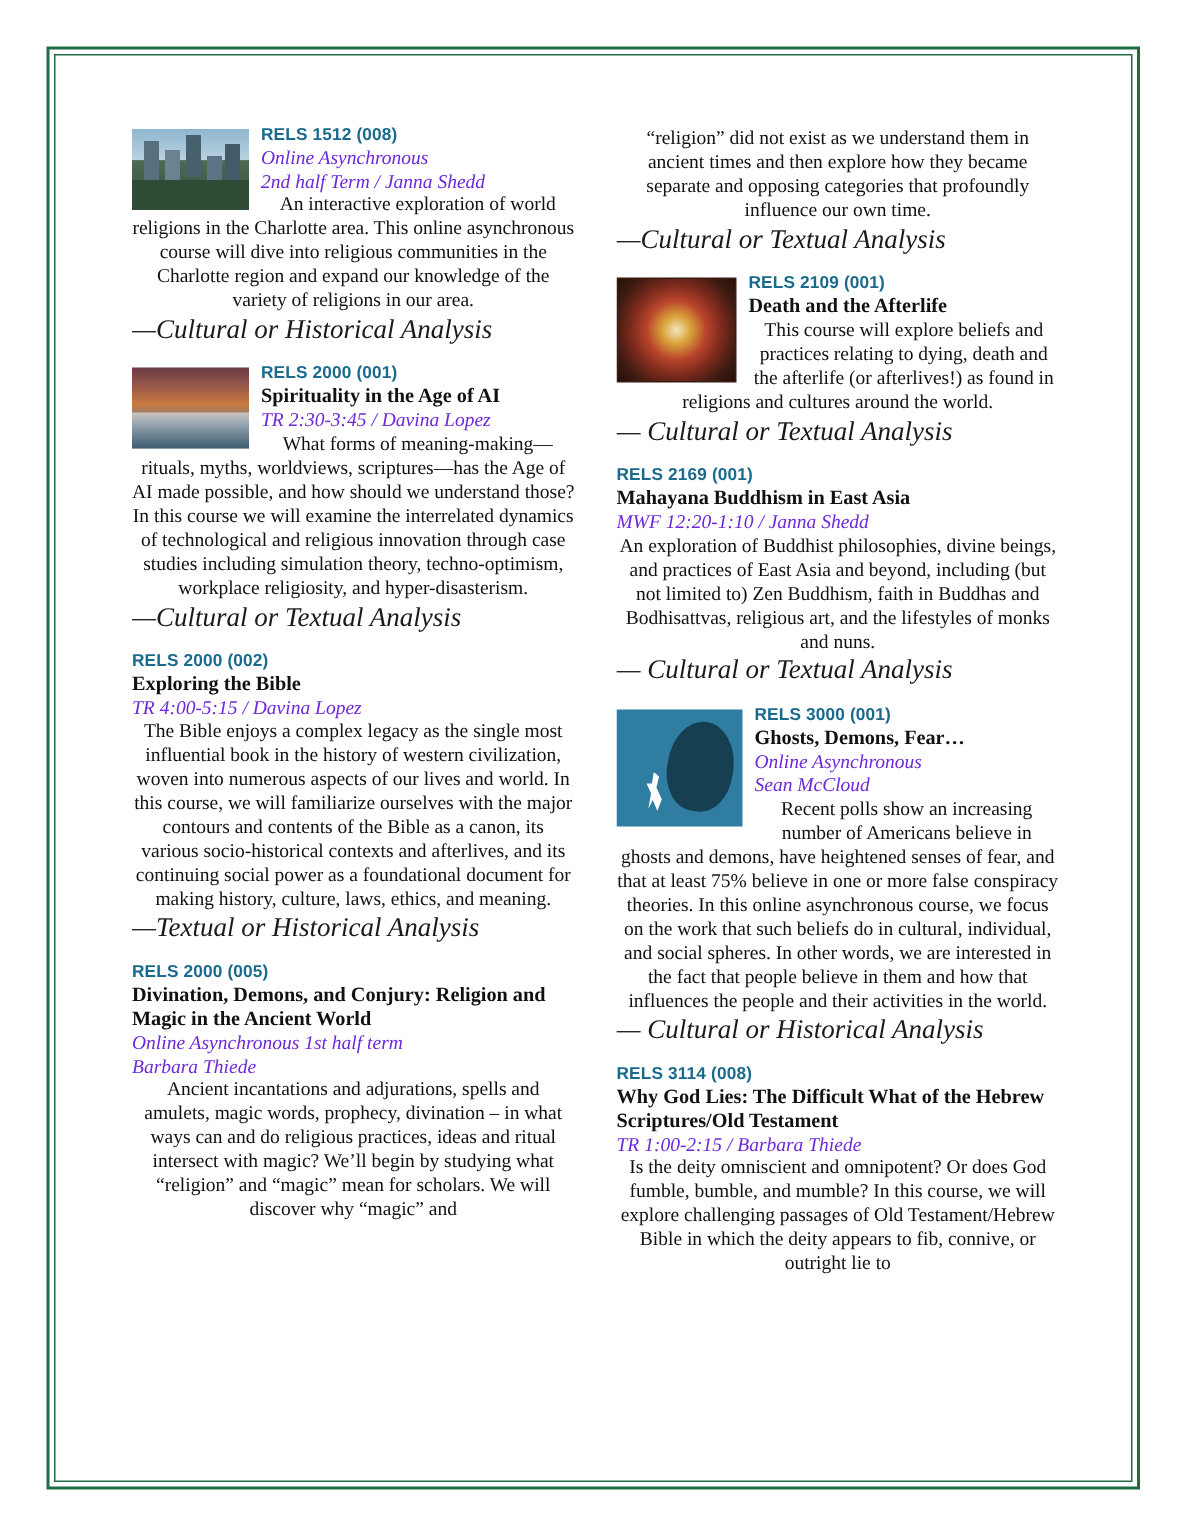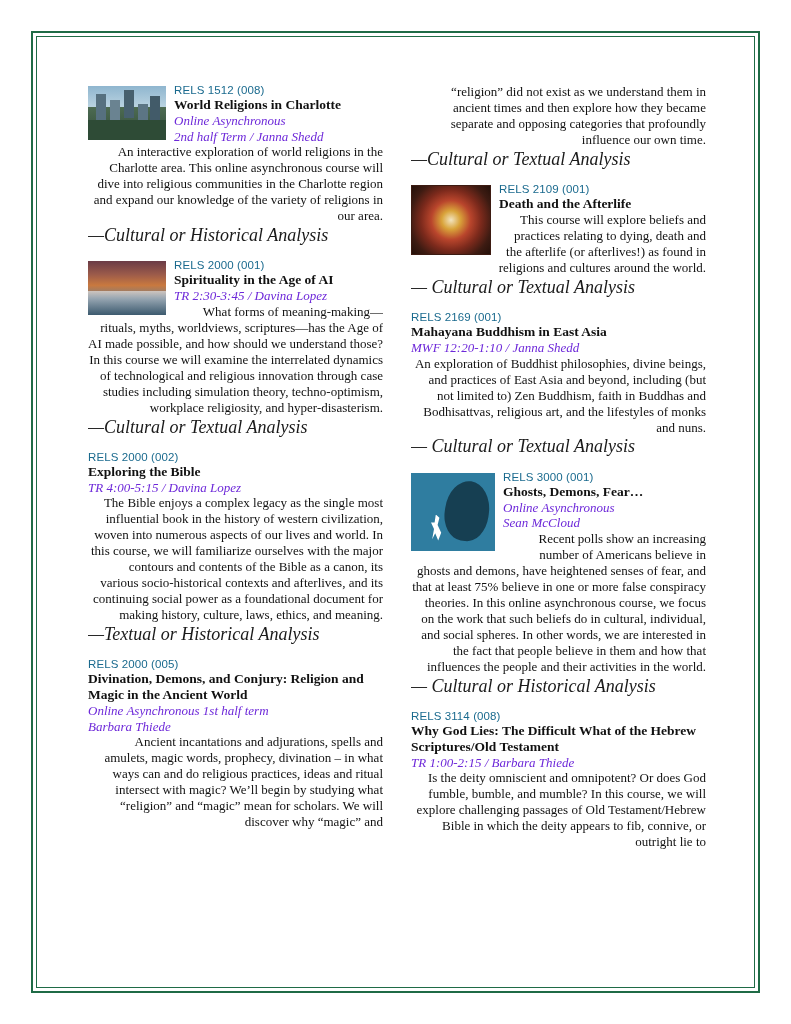--- a/index.html
+++ b/index.html
@@ -65,21 +65,21 @@
   }
   .thumb.tall {
     height: 68px;
   }
   .thumb.sq {
     width: 84px;
     height: 78px;
   }
   .code {
     font-family: "Liberation Sans", sans-serif;
-    font-weight: normal;
+    font-weight: bold;
     font-size: 11.5px;
     color: #1a6a8e;
     letter-spacing: 0.1px;
     margin-bottom: 1px;
   }
   .title {
     font-weight: bold;
     font-size: 13.5px;
     line-height: 1.18;
     color: #111;
@@ -88,21 +88,21 @@
   .meta {
     font-style: italic;
     font-size: 13px;
     line-height: 1.2;
     color: #6d28d9;
   }
   .desc {
     font-size: 13px;
     line-height: 1.23;
     color: #111;
-    text-align: right;
+    text-align: center;
     margin-top: 0px;
   }
   .tagline {
     font-style: italic;
     font-size: 18px;
     line-height: 1.23;
   }
   
   .img-skyline {
     background:
@@ -171,21 +171,20 @@
   <div class="border-outer"></div>
   <div class="border-inner"></div>
 
   <div class="content">
 
     <div class="col">
 
       <div class="course">
         <div class="thumb img-skyline"></div>
         <div class="code">RELS 1512 (008)</div>
-        <div class="title">World Religions in Charlotte</div>
         <div class="meta">Online Asynchronous</div>
         <div class="meta">2nd half Term / Janna Shedd</div>
         <div class="desc">An interactive exploration of world religions in the Charlotte area. This online asynchronous course will dive into religious communities in the Charlotte region and expand our knowledge of the variety of religions in our area.</div>
         <div class="tagline">—Cultural or Historical Analysis</div>
       </div>
 
       <div class="course">
         <div class="thumb img-ai"></div>
         <div class="code">RELS 2000 (001)</div>
         <div class="title">Spirituality in the Age of AI</div>

